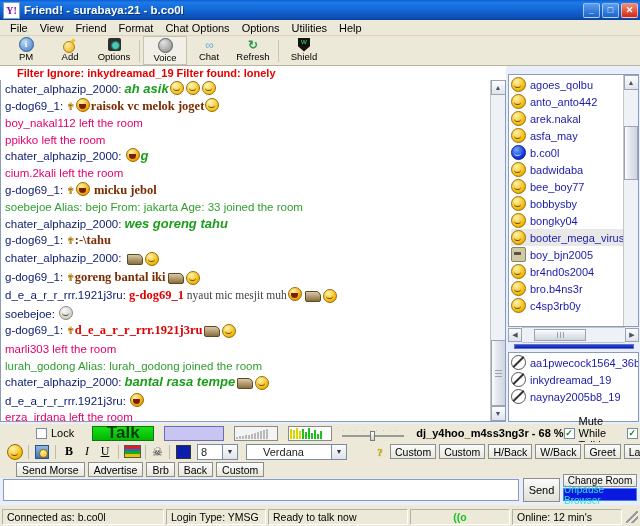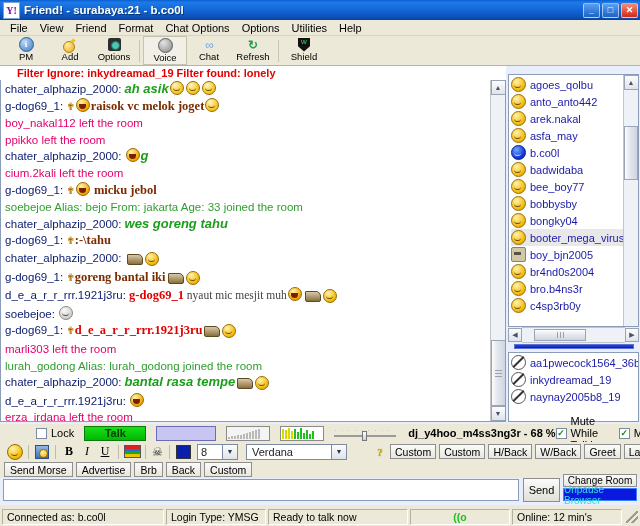--- a/index.html
+++ b/index.html
@@ -301,24 +301,24 @@
   }
   .chk {
     width: 11px; height: 11px; background: #fff;
     border: 1px solid #7b8aa0; box-sizing: border-box;
     display: inline-flex; align-items: center; justify-content: center;
     font-size: 9px; color: #138a13; font-weight: bold; line-height: 1;
     flex: 0 0 auto;
   }
   .lockgrp { display:flex; align-items:center; gap:4px; }
   .talkbtn {
-    width: 62px; height: 15px; margin-left: 10px;
+    width: 62px; height: 15px; margin-left: 18px;
     background: linear-gradient(180deg,#19e019,#00b800);
     border: 1px solid #0a7a0a; box-sizing: border-box;
-    color: #0a3a0a; font-weight: bold; font-size: 11px;
+    color: #0a3a0a; font-weight: bold; font-size: 17px;
     display: flex; align-items: center; justify-content: center;
     flex: 0 0 auto;
   }
   .lavender {
     width: 60px; height: 15px; margin-left: 10px;
     background: #c9c5f2; border: 1px solid #6b6bb8; box-sizing: border-box;
     flex: 0 0 auto;
   }
   .meter {
     width: 44px; height: 15px; margin-left: 10px;
@@ -391,21 +391,21 @@
     width: 15px; height: 16px;
     background: linear-gradient(180deg,#fcfcfc,#dfe3ea);
     border: 1px solid #7b8aa0; border-left: none; box-sizing: border-box;
     display: flex; align-items: center; justify-content: center;
     font-size: 7px; color: #2a3550; flex: 0 0 auto;
   }
   .fontbox {
     width: 86px; height: 16px; background: #fff;
     border: 1px solid #7b8aa0; box-sizing: border-box;
     font-size: 11px; color: #222; display: flex; align-items: center;
-    padding-left: 5px; margin-left: 8px; flex: 0 0 auto;
+    padding-left: 16px; margin-left: 8px; flex: 0 0 auto;
   }
   .helpico {
     margin-left: 26px; width:14px;height:14px;display:flex;align-items:center;justify-content:center;
     font-size:11px;font-weight:bold;color:#d8b400;font-family:"Liberation Serif",serif;
     text-shadow:0 0 1px #7a6400;flex:0 0 auto;
   }
   .smbtn {
     height: 15px; background: linear-gradient(180deg,#fbfbfb,#e7e7de);
     border: 1px solid #8e8e8e; box-sizing: border-box;
     font-size: 10.5px; color: #000;
@@ -413,21 +413,21 @@
     padding: 0 4px; margin-left: 3px; white-space: nowrap;
     flex: 0 0 auto;
   }
 
   
   .macrorow {
     position: absolute; left: 0; top: 461px;
     width: 640px; height: 17px;
     background: #ece9d8;
     display: flex; align-items: center;
-    padding-left: 4px; box-sizing: border-box;
+    padding-left: 16px; box-sizing: border-box;
   }
   .mbtn {
     height: 15px; background: linear-gradient(180deg,#fbfbfb,#e7e7de);
     border: 1px solid #8e8e8e; box-sizing: border-box;
     font-size: 10.5px; color: #000;
     display: flex; align-items: center; justify-content: center;
     padding: 0 5px; margin-right: 3px; white-space: nowrap;
     flex: 0 0 auto;
   }
 

